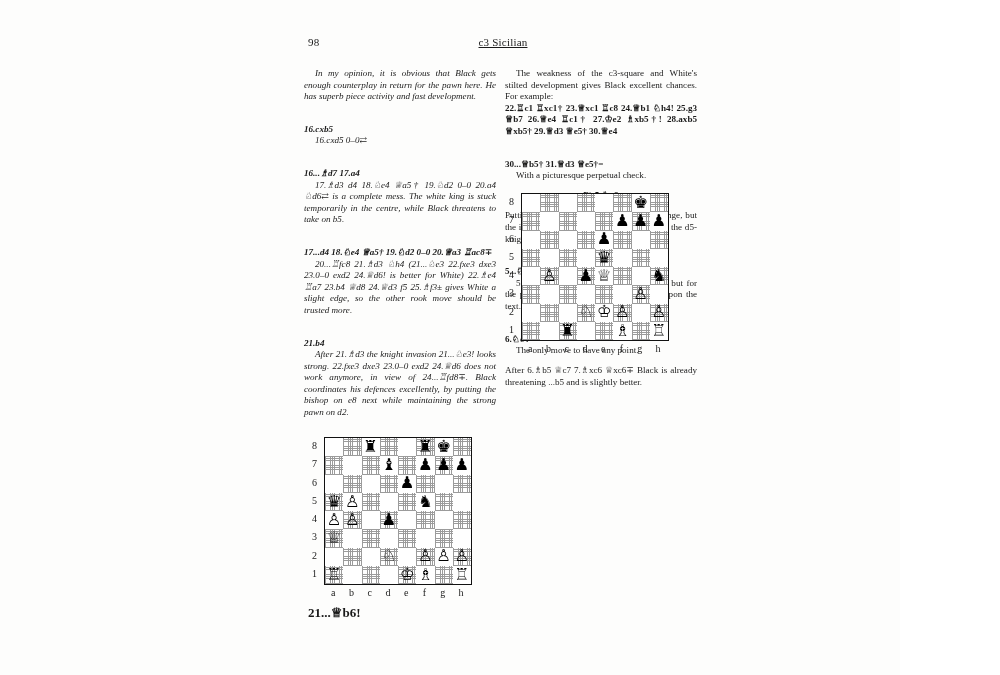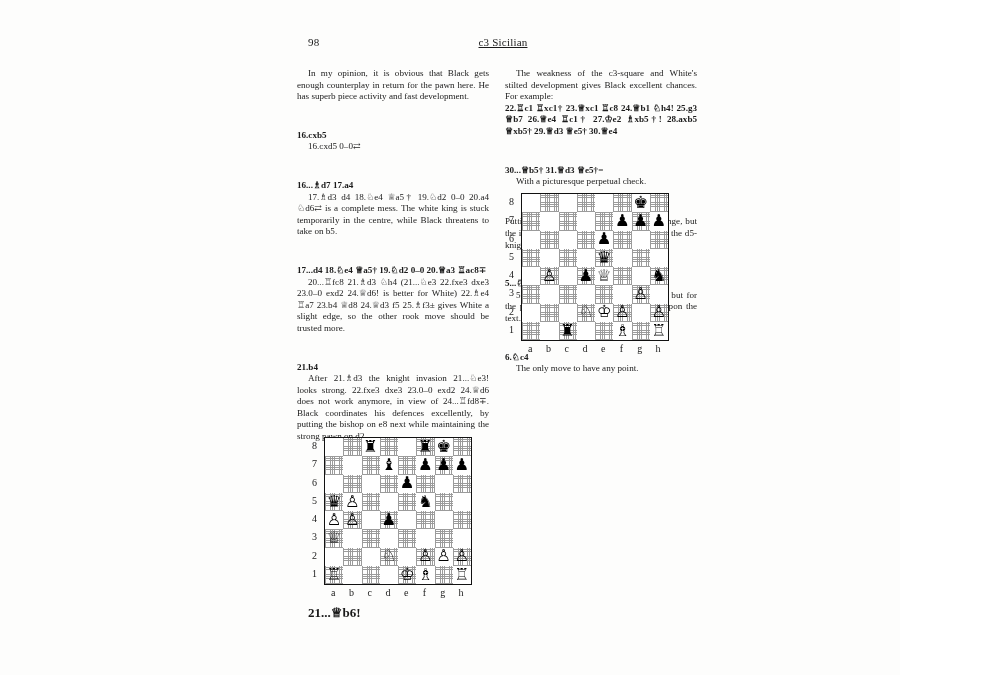--- a/index.html
+++ b/index.html
@@ -22,29 +22,29 @@
   .runhead .folio{position:absolute;left:0;top:0;}
   .runhead .title{position:absolute;left:0;top:0;width:390px;text-align:center;text-decoration:underline;}
 
   
   .col{
     position:absolute;top:68px;width:192px;
     font-size:9.1px;line-height:11.6px;
     text-align:justify;text-justify:inter-word;
     hyphens:auto;
   }
-  .col.left{left:297px;}
+  .col.left{left:304px;font-style:italic;}
   .col.right{left:505px;}
 
   p{margin:0;}
   p.ind{text-indent:11px;}
   p.gap{margin-top:8.5px;}
   p.gap-s{}
   .bold{font-weight:bold;}
-  p.movehdr{font-weight:bold;margin-top:27px;}
+  p.movehdr{font-weight:bold;margin-top:21px;}
   p.movehdr + p{text-indent:11px;}
   p.center{text-align:center;font-weight:bold;}
 
   
   .diagram{position:absolute;}
   .diagram .board-wrap{position:relative;}
   .ranks{position:absolute;left:0;top:0;width:13px;}
   .rank-lbl{
     height:18.25px;line-height:18.25px;text-align:center;
     font-size:10px;font-family:"Liberation Serif",serif;
@@ -109,20 +109,21 @@
       <p class="ind">The weakness of the c3-square and White's stilted development gives Black excellent chances. For example:</p>
       <p class="bold gap-s">22.♖c1 ♖xc1† 23.♕xc1 ♖c8 24.♕b1 ♘h4! 25.g3 ♕b7 26.♕e4 ♖c1† 27.♔e2 ♗xb5†! 28.axb5 ♕xb5† 29.♕d3 ♕e5† 30.♕e4</p>
       <p class="movehdr">30...♕b5† 31.♕d3 ♕e5†=</p>
       <p class="ind">With a picturesque perpetual check.</p>
       <p class="center gap">B) 5.♘a3</p>
       <p class="gap">Putting the knight on the rim may look strange, but the idea is to control d6 – or even challenge the d5-knight by means of ♘c4-e3.</p>
       <p class="movehdr">5...♘c6</p>
       <p class="ind">5...d6 is another sound way to continue, but for the purposes of our repertoire I will rely upon the text.</p>
       <p class="movehdr">6.♘c4</p>
       <p class="ind">The only move to have any point.</p>
+      <p class="gap">After 6.♗b5 ♕c7 7.♗xc6 ♕xc6∓ Black is already threatening ...b5 and is slightly better.</p>
     </div>
 
   <div class="diagram" id="dia-0" style="left:505px;top:193px;">
       <div class="board-wrap">
         <div class="ranks">
           <div class="rank-lbl">8</div>
           <div class="rank-lbl">7</div>
           <div class="rank-lbl">6</div>
           <div class="rank-lbl">5</div>
           <div class="rank-lbl">4</div>

